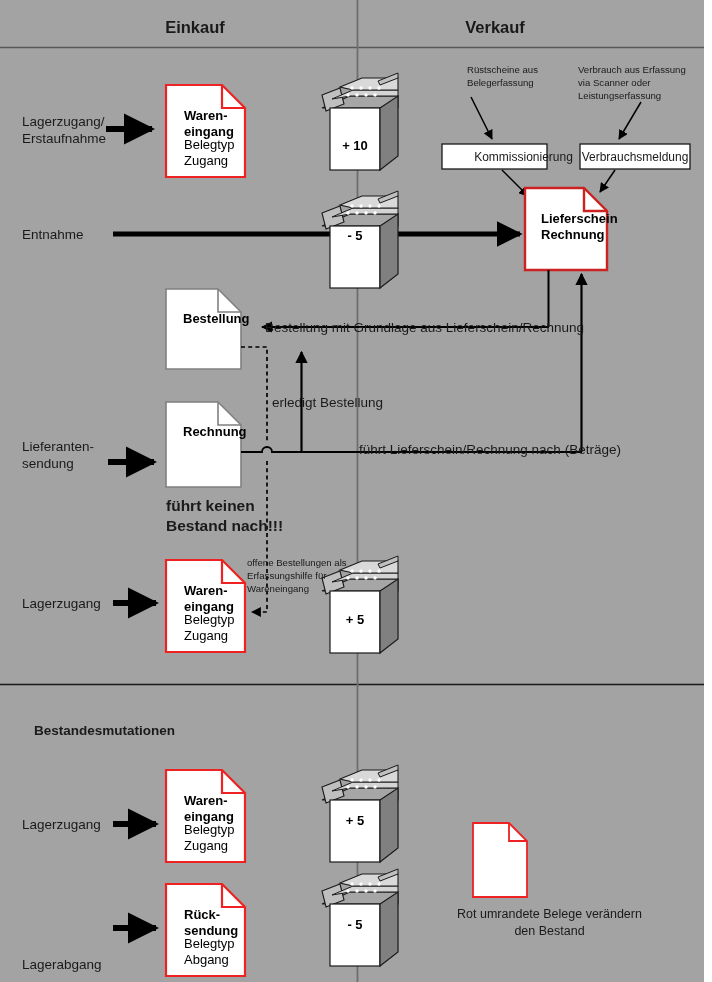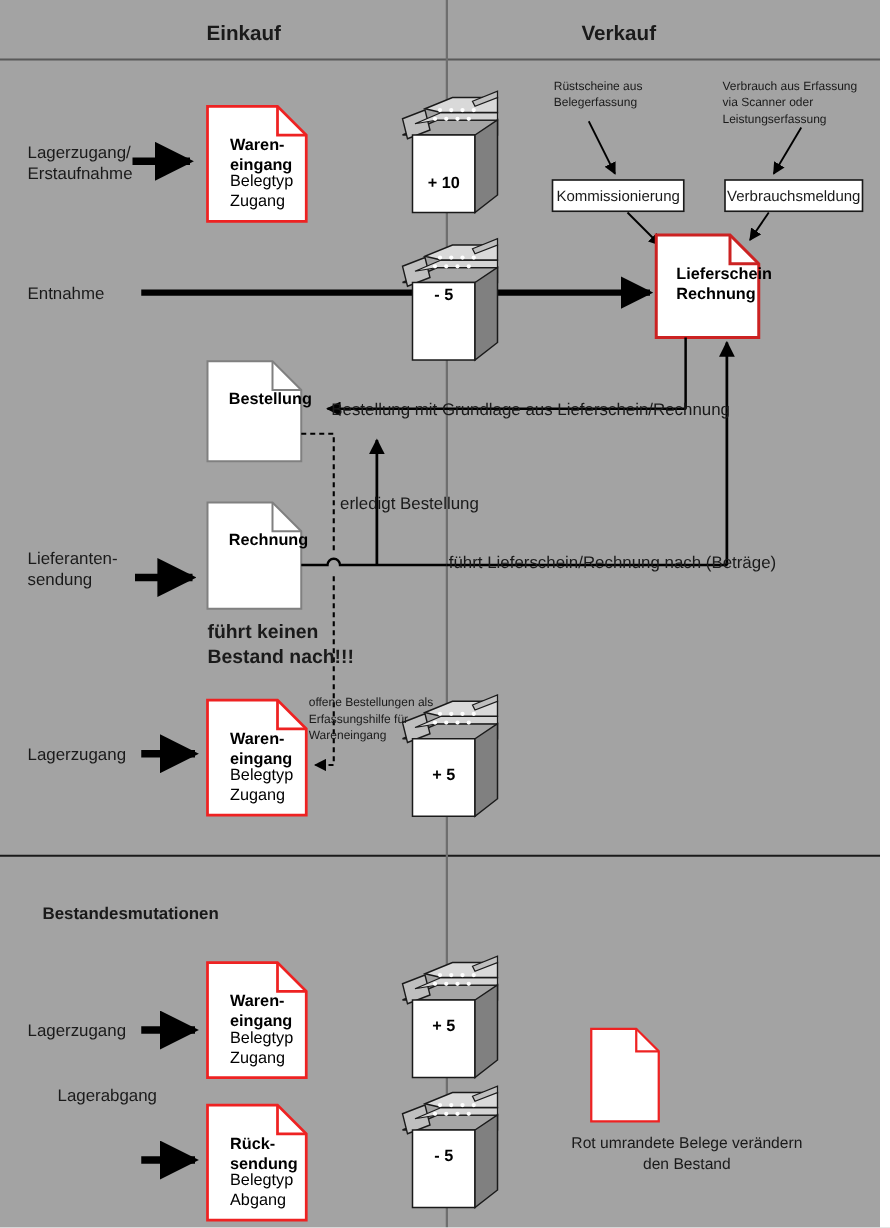--- a/index.html
+++ b/index.html
@@ -303,21 +303,21 @@
 
   <div class="lbl side-lbl" style="left:22px; top:226px; width:95px;">Entnahme</div>
 
   <div class="lbl side-lbl" style="left:22px; top:438px; width:100px;">Lieferanten-
 sendung</div>
 
   <div class="lbl side-lbl" style="left:22px; top:595px; width:95px;">Lagerzugang</div>
 
   <div class="lbl side-lbl" style="left:22px; top:816px; width:95px;">Lagerzugang</div>
 
-  <div class="lbl side-lbl" style="left:22px; top:868px; width:95px;margin-left:24px;">Lagerabgang</div>
+  <div class="lbl side-lbl" style="left:22px; top:956px; width:95px;">Lagerabgang</div>
 
   <div class="doc-text" style="left:172px; top:108px; width:72px; font-weight:bold;">Waren-
 eingang</div>
   <div class="doc-text" style="left:172px; top:137px; width:72px;">Belegtyp</div>
   <div class="doc-text" style="left:172px; top:153px; width:72px;">Zugang</div>
 
   <div class="doc-text" style="left:529px; top:211px; width:80px; font-weight:bold;">Lieferschein
 Rechnung</div>
 
   <div class="doc-text" style="left:171px; top:311px; width:80px; font-weight:bold;">Bestellung</div>
@@ -332,24 +332,24 @@
   <div class="doc-text" style="left:172px; top:793px; width:72px; font-weight:bold;">Waren-
 eingang</div>
   <div class="doc-text" style="left:172px; top:822px; width:72px;">Belegtyp</div>
   <div class="doc-text" style="left:172px; top:838px; width:72px;">Zugang</div>
 
   <div class="doc-text" style="left:172px; top:907px; width:74px; font-weight:bold;">Rück-
 sendung</div>
   <div class="doc-text" style="left:172px; top:936px; width:74px;">Belegtyp</div>
   <div class="doc-text" style="left:172px; top:952px; width:74px;">Abgang</div>
 
-  <div class="lbl" style="left:442px; top:150px; width:105px; text-align:center; font-size:12px;">Kommissionierung</div>
+  <div class="lbl" style="left:442px; top:150px; width:105px; text-align:center; font-size:12px;padding-left:29px;">Kommissionierung</div>
   <div class="lbl" style="left:580px; top:150px; width:110px; text-align:center; font-size:12px;">Verbrauchsmeldung</div>
 
-  <div class="lbl small-note" style="left:443px; top:64px; width:105px;">Rüstscheine aus
+  <div class="lbl small-note" style="left:467px; top:64px; width:105px;">Rüstscheine aus
 Belegerfassung</div>
   <div class="lbl small-note" style="left:578px; top:64px; width:118px;">Verbrauch aus Erfassung
 via Scanner oder
 Leistungserfassung</div>
   <div class="lbl small-note" style="left:247px; top:557px; width:112px;">offene Bestellungen als
 Erfassungshilfe für
 Wareneingang</div>
 
   <div class="lbl flow-lbl" style="left:265px; top:319px; width:340px;">Bestellung mit Grundlage aus Lieferschein/Rechnung</div>
 

